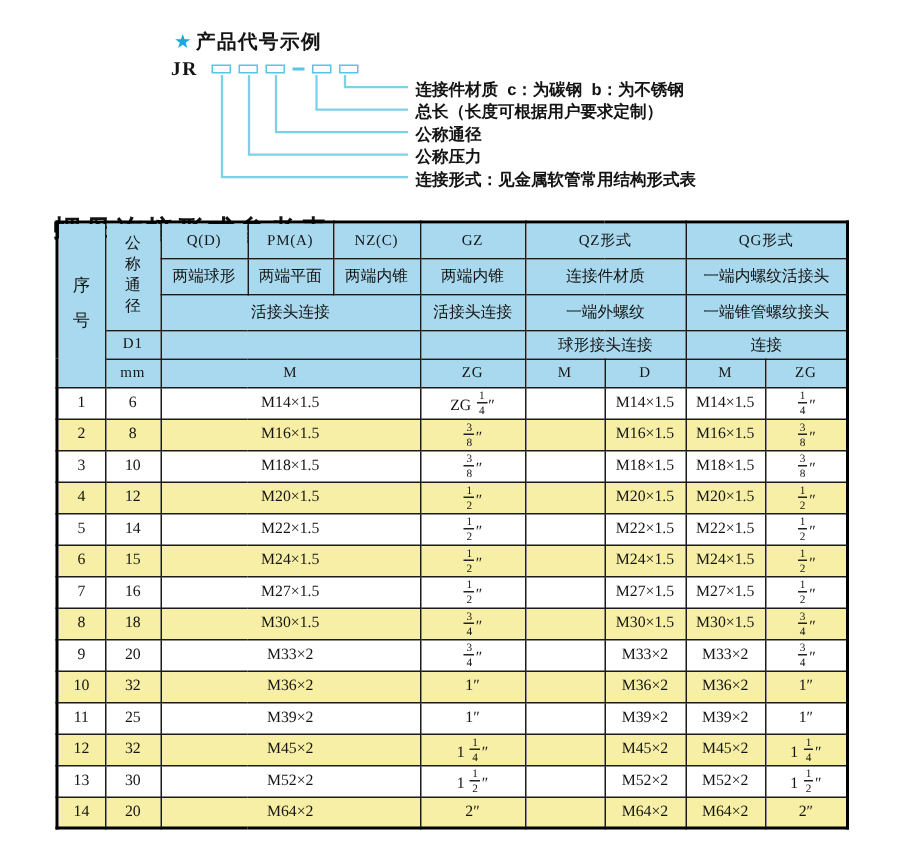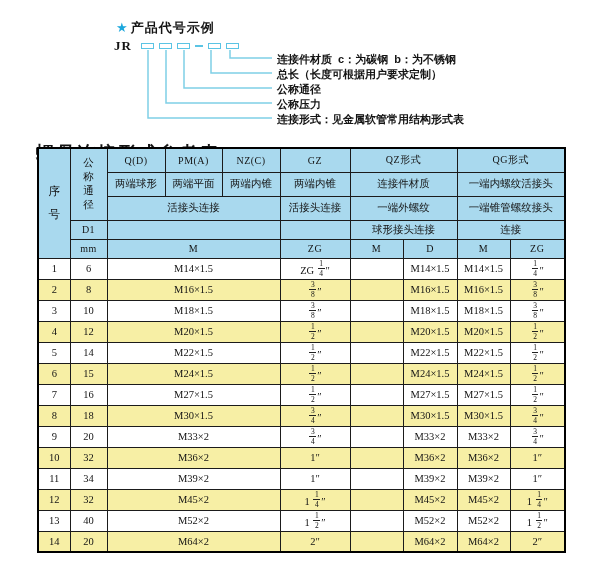--- a/index.html
+++ b/index.html
@@ -249,41 +249,41 @@
           <td>32</td>
           <td colspan="3">M36×2</td>
           <td>1″</td>
           <td></td>
           <td>M36×2</td>
           <td>M36×2</td>
           <td>1″</td>
         </tr>
         <tr class="white">
           <td>11</td>
-          <td>34</td>
+          <td>25</td>
           <td colspan="3">M39×2</td>
           <td>1″</td>
           <td></td>
           <td>M39×2</td>
           <td>M39×2</td>
           <td>1″</td>
         </tr>
         <tr class="yellow">
           <td>12</td>
           <td>32</td>
           <td colspan="3">M45×2</td>
           <td>1 <span class="frac"><span class="fn">1</span><span class="fd">4</span></span>″</td>
           <td></td>
           <td>M45×2</td>
           <td>M45×2</td>
           <td>1 <span class="frac"><span class="fn">1</span><span class="fd">4</span></span>″</td>
         </tr>
         <tr class="white">
           <td>13</td>
-          <td>40</td>
+          <td>30</td>
           <td colspan="3">M52×2</td>
           <td>1 <span class="frac"><span class="fn">1</span><span class="fd">2</span></span>″</td>
           <td></td>
           <td>M52×2</td>
           <td>M52×2</td>
           <td>1 <span class="frac"><span class="fn">1</span><span class="fd">2</span></span>″</td>
         </tr>
         <tr class="yellow">
           <td>14</td>
           <td>20</td>

